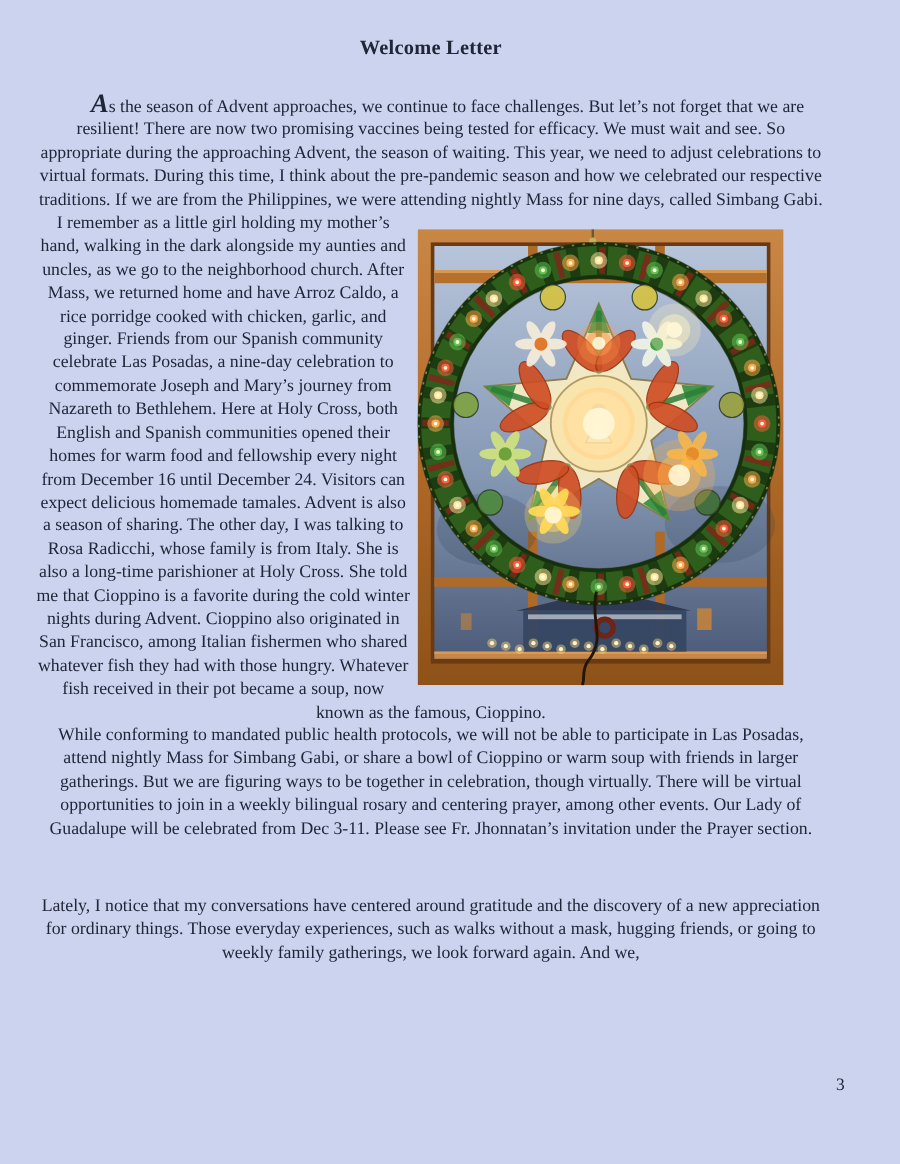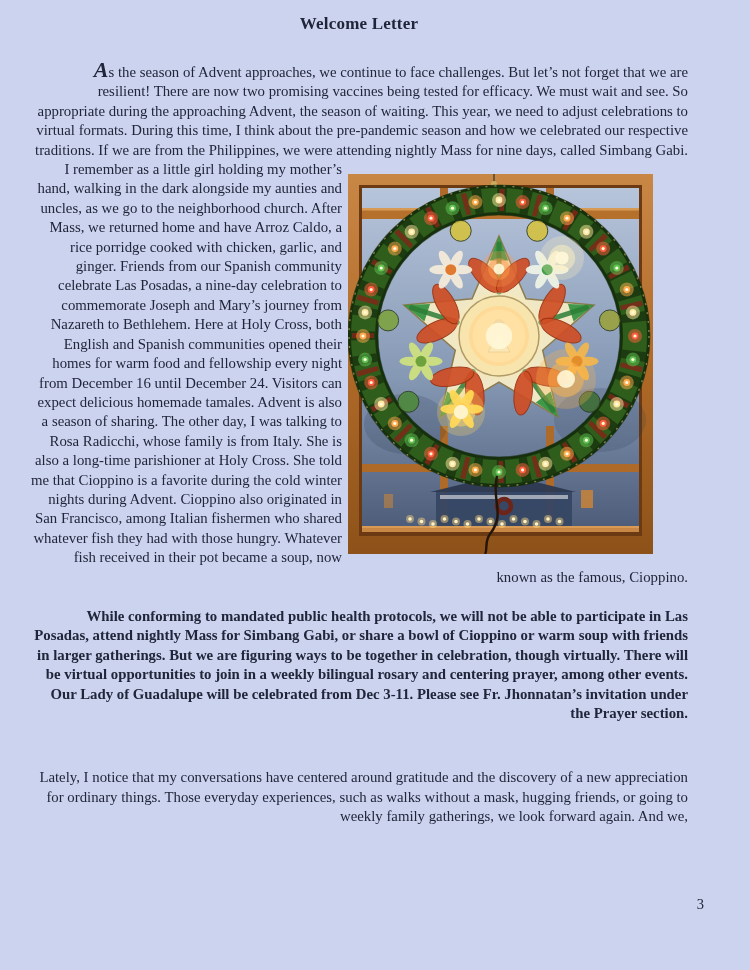--- a/index.html
+++ b/index.html
@@ -2,28 +2,28 @@
 <html><head>
 <meta charset="utf-8">
 <style>
   html,body{margin:0;padding:0;}
   body{width:750px;height:970px;background:#ccd3ee;}
   .page{
     position:relative;width:750px;height:970px;overflow:hidden;
     background:#ccd3ee;color:#20263a;
     font-family:"Liberation Serif", serif;
   }
-  .content{padding:14px 62px 0 30px;}
+  .content{padding:30px 62px 0 30px;}
   .title{
     text-align:center;font-weight:bold;font-size:17px;
     margin:0 0 25px 0;letter-spacing:.2px;
   }
-  .para{font-size:14.8px;line-height:19.4px;text-align:right;}
+  .para{font-size:14.8px;line-height:19.4px;text-align:center;}
   #para1{text-indent:28px;}
-  #para2{margin-top:20px;font-weight:bold;}
+  #para2{}
   #para3{margin-top:45px;}
   .dropcap{font-size:22px;font-style:italic;font-weight:600;line-height:1;}
   .photo-float{float:right;width:340px;margin:14px 0 10px 6px;}
   .photo{width:305px;height:380px;display:block;}
   .photo svg{display:block;}
   .page-number{
     position:absolute;top:896px;right:46px;
     font-size:14.5px;color:#20263a;
   }
 </style>

